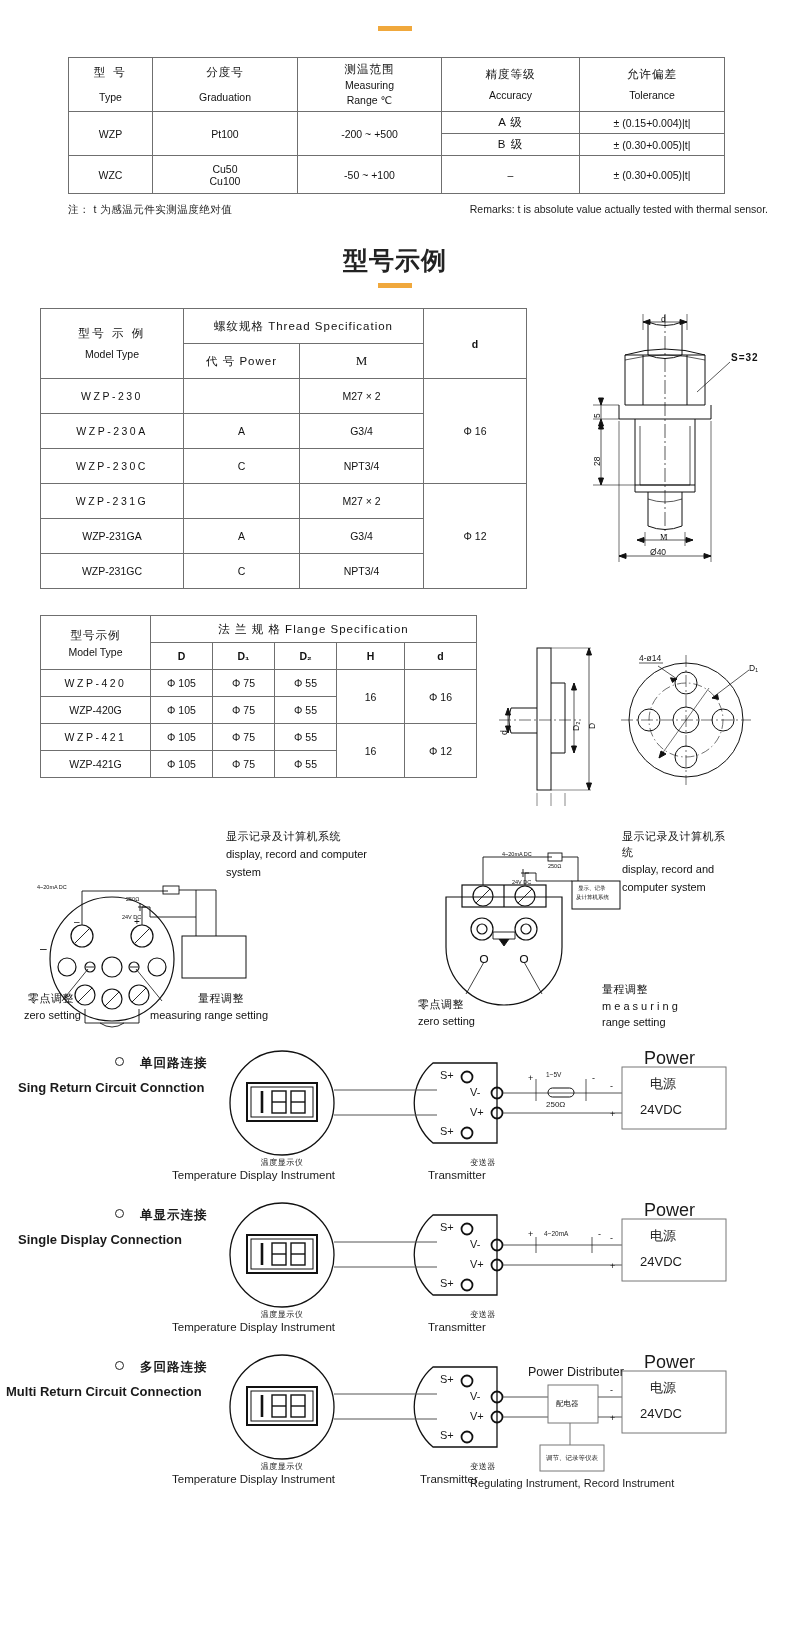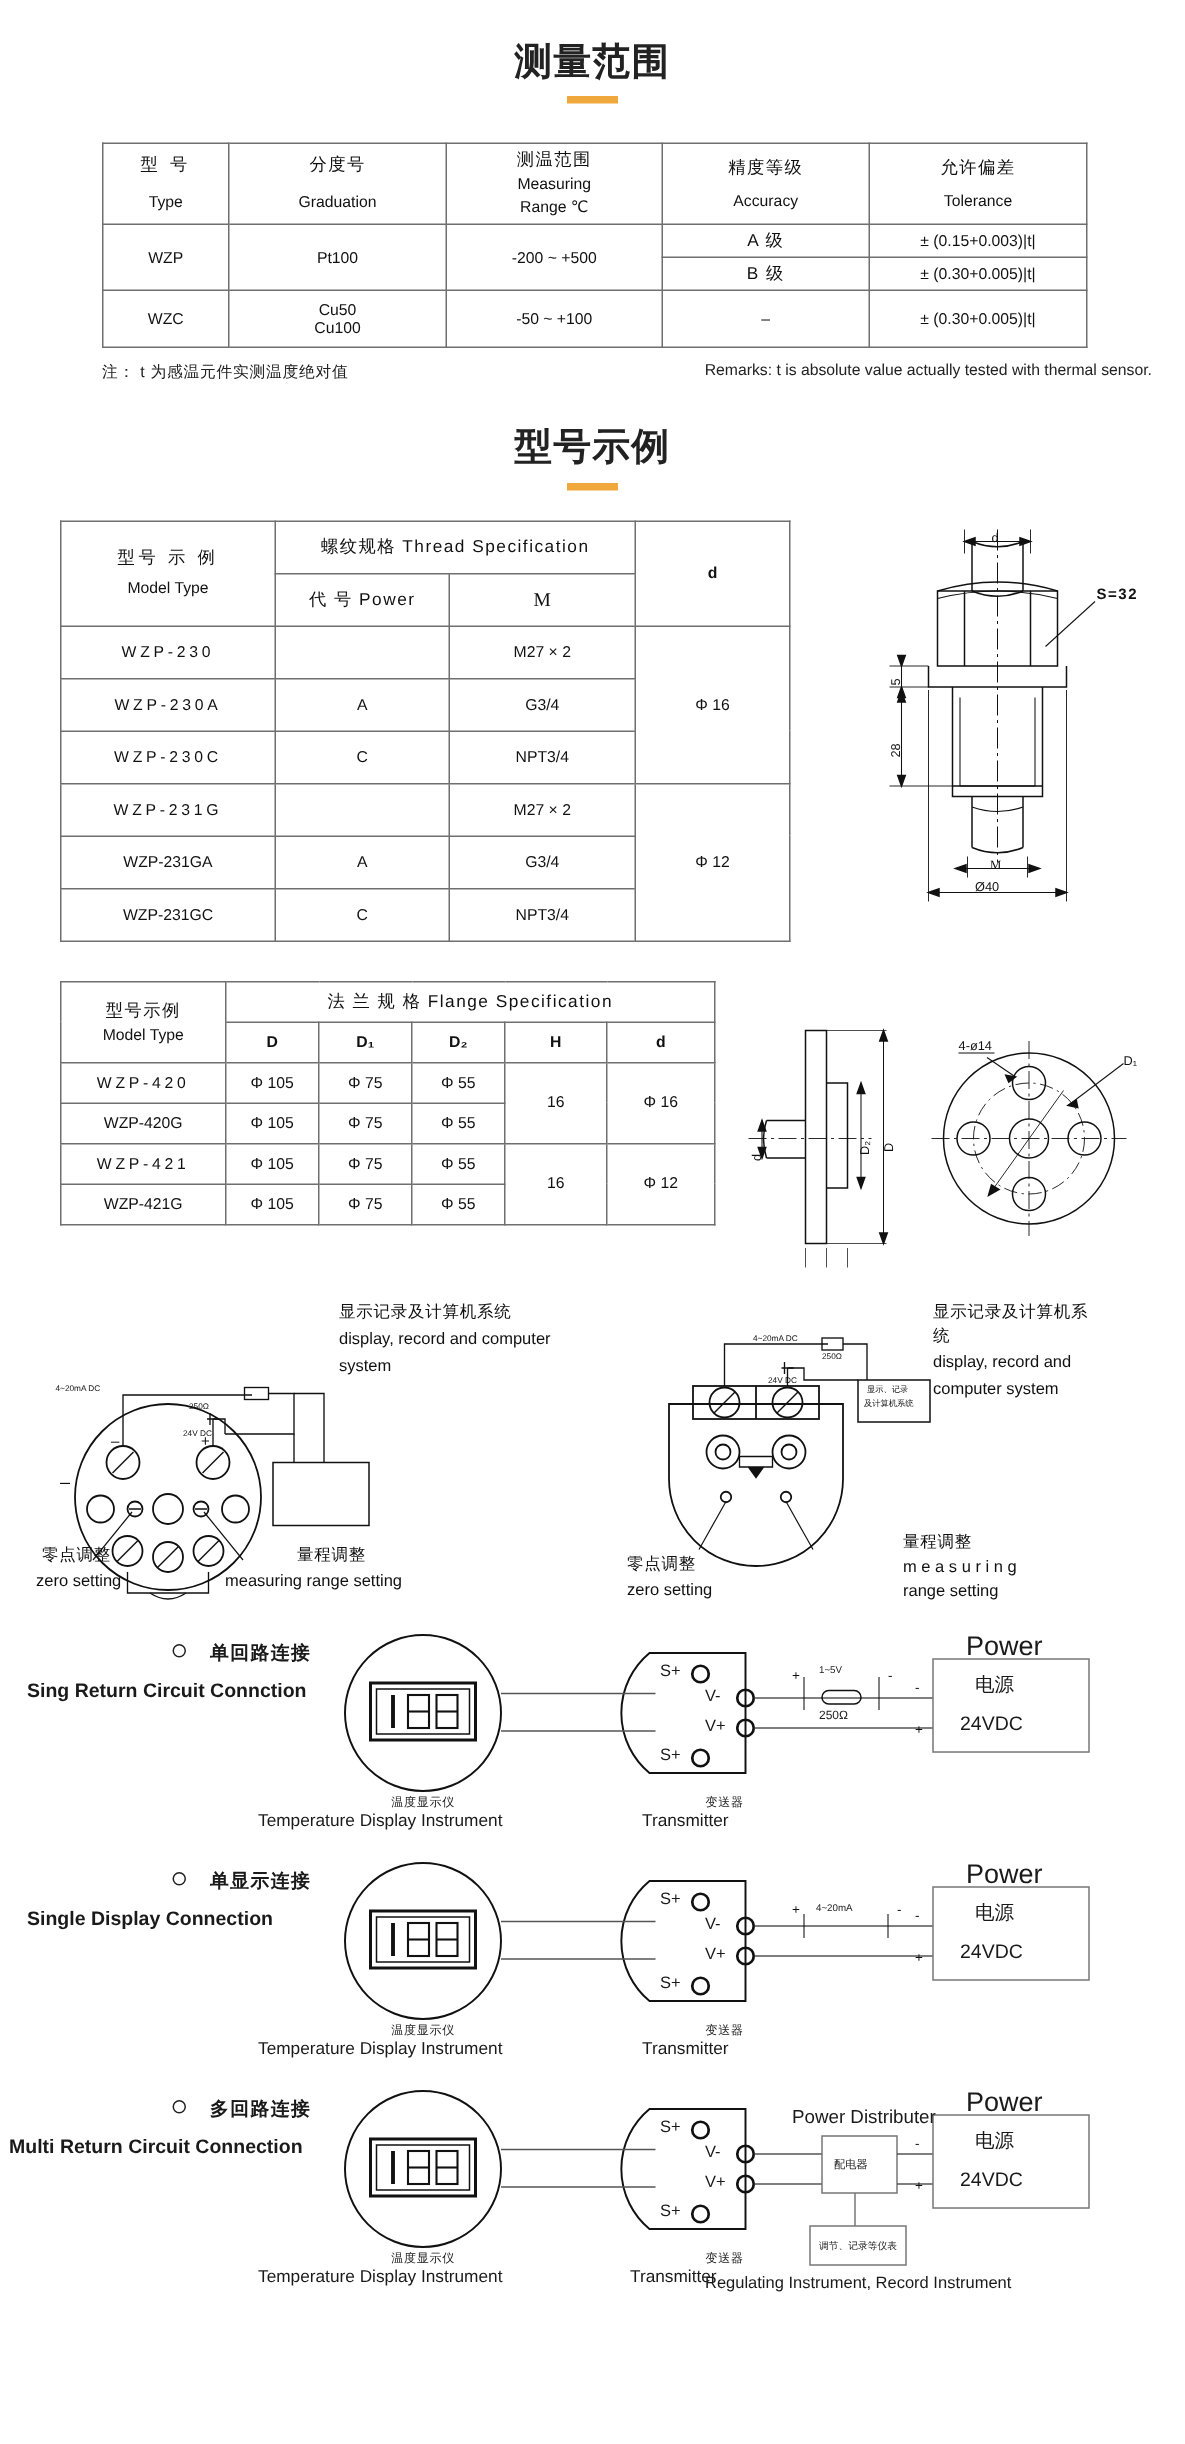--- a/index.html
+++ b/index.html
@@ -87,21 +87,20 @@
   .conn .dist-cn { position: absolute; font-size: 7.5px; }
   .conn .reg-en { position: absolute; font-size: 11px; }
   .bullet { position:absolute; width:9px;height:9px;border:1.4px solid #222;border-radius:50%; }
 </style>
 </head>
 <body>
 
 <div class="page">
 
   <div class="sec-head" style="margin-top:26px;">
-    <div class="title">测量范围</div>
     <div class="rule"></div>
   </div>
 
   <table class="spec" id="t1">
     <colgroup>
       <col style="width:84px">
         <col style="width:145px">
         <col style="width:144px">
       <col style="width:138px">
         <col style="width:145px">
@@ -128,21 +127,21 @@
       <td class="hd">
         <div class="cn">允许偏差</div>
         <div class="en" style="margin-top:6px">Tolerance</div>
       </td>
     </tr>
     <tr>
       <td rowspan="2" class="en">WZP</td>
       <td rowspan="2" class="en">Pt100</td>
       <td rowspan="2" class="en">-200 ~ +500</td>
       <td class="rowh cn">A 级</td>
-      <td class="rowh en">± (0.15+0.003)|t|</td>
+      <td class="rowh en">± (0.15+0.004)|t|</td>
     </tr>
     <tr>
       <td class="rowh cn">B 级</td>
       <td class="rowh en">± (0.30+0.005)|t|</td>
     </tr>
     <tr>
       <td class="bigcell en">WZC</td>
       <td class="bigcell">
         <div class="en">Cu50</div>
         <div class="en">Cu100</div>

